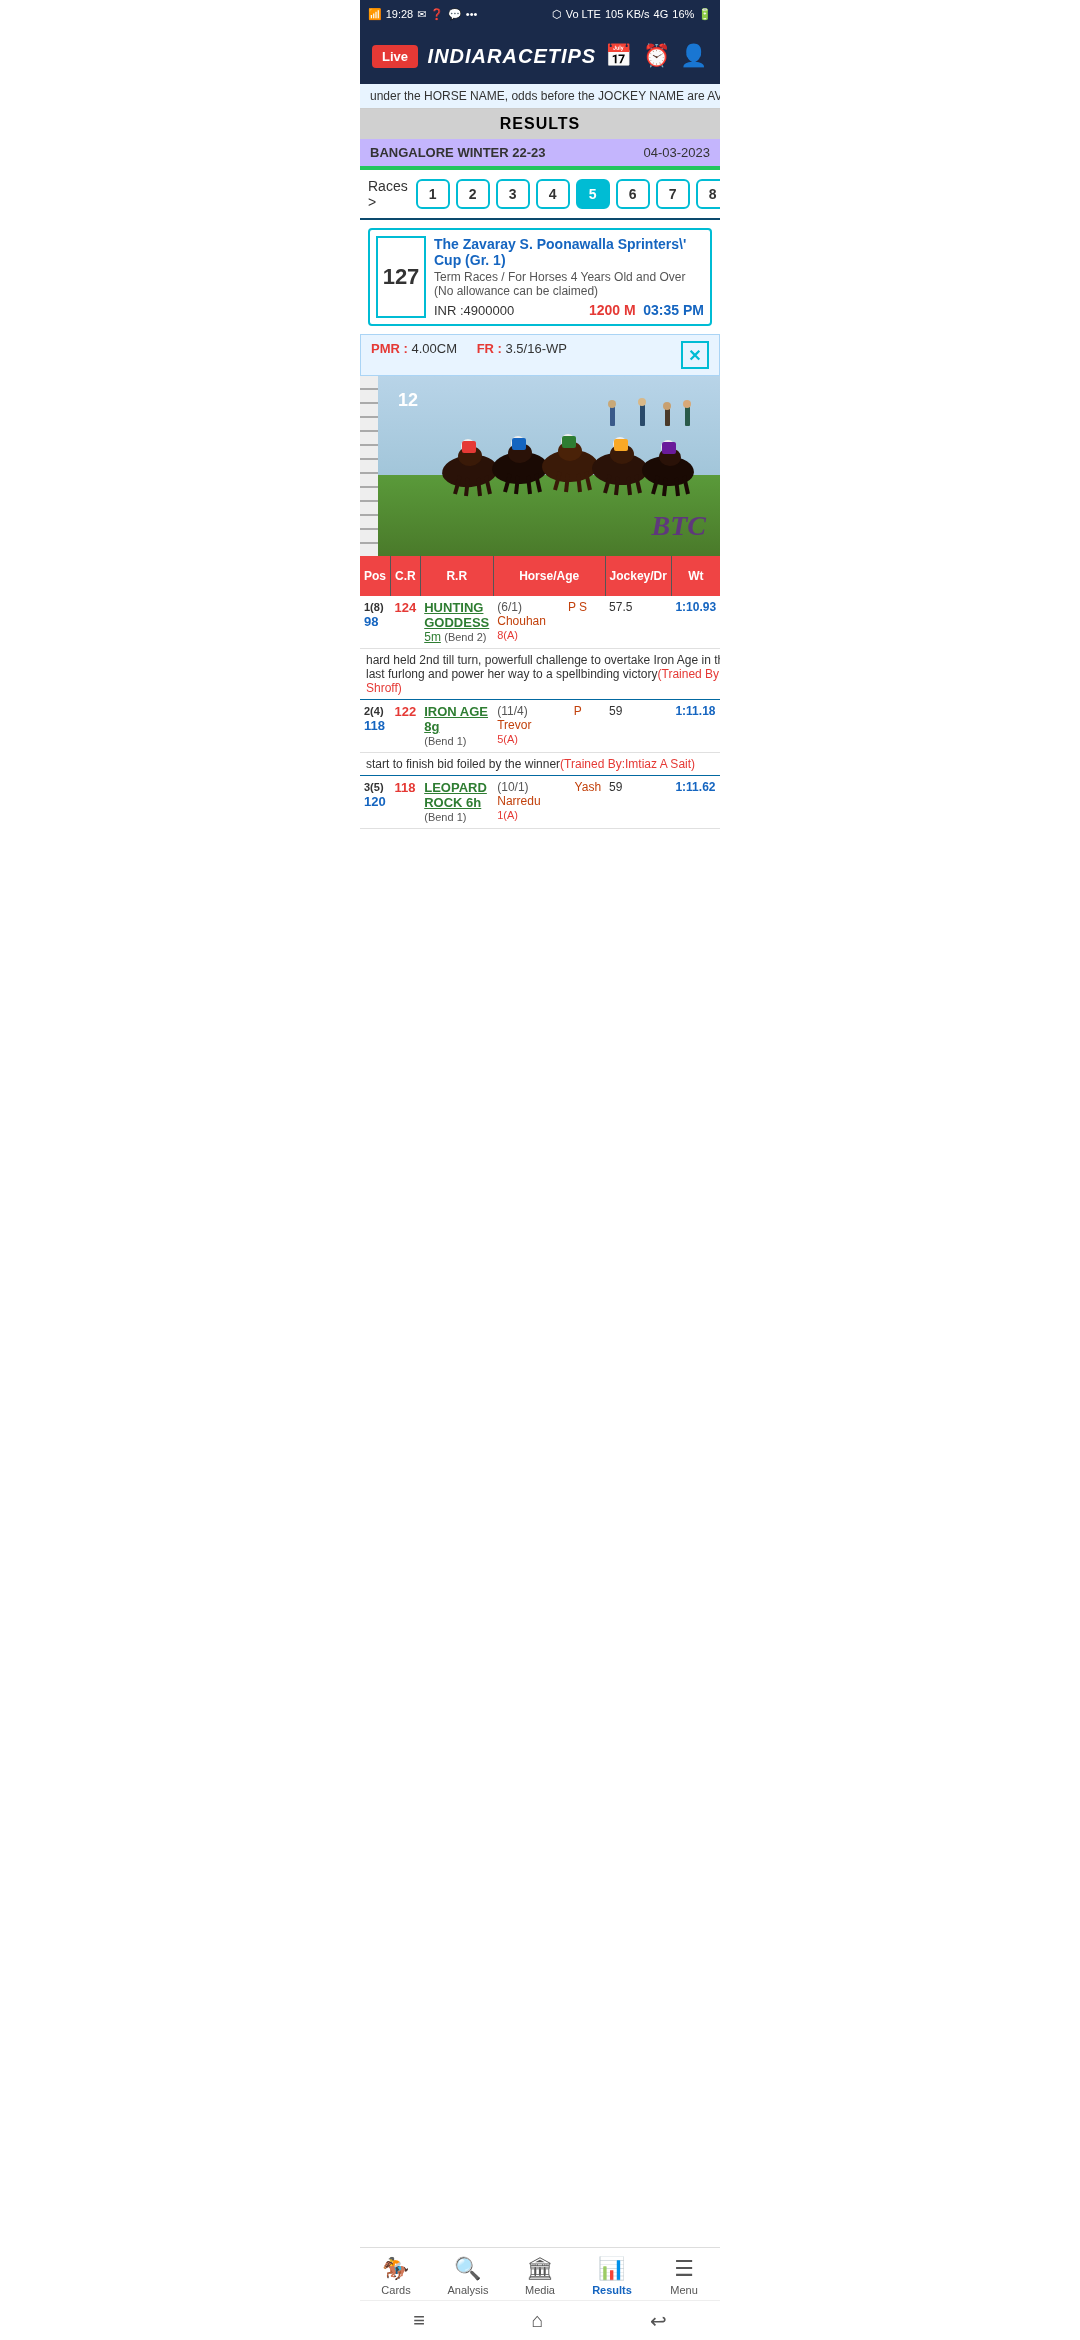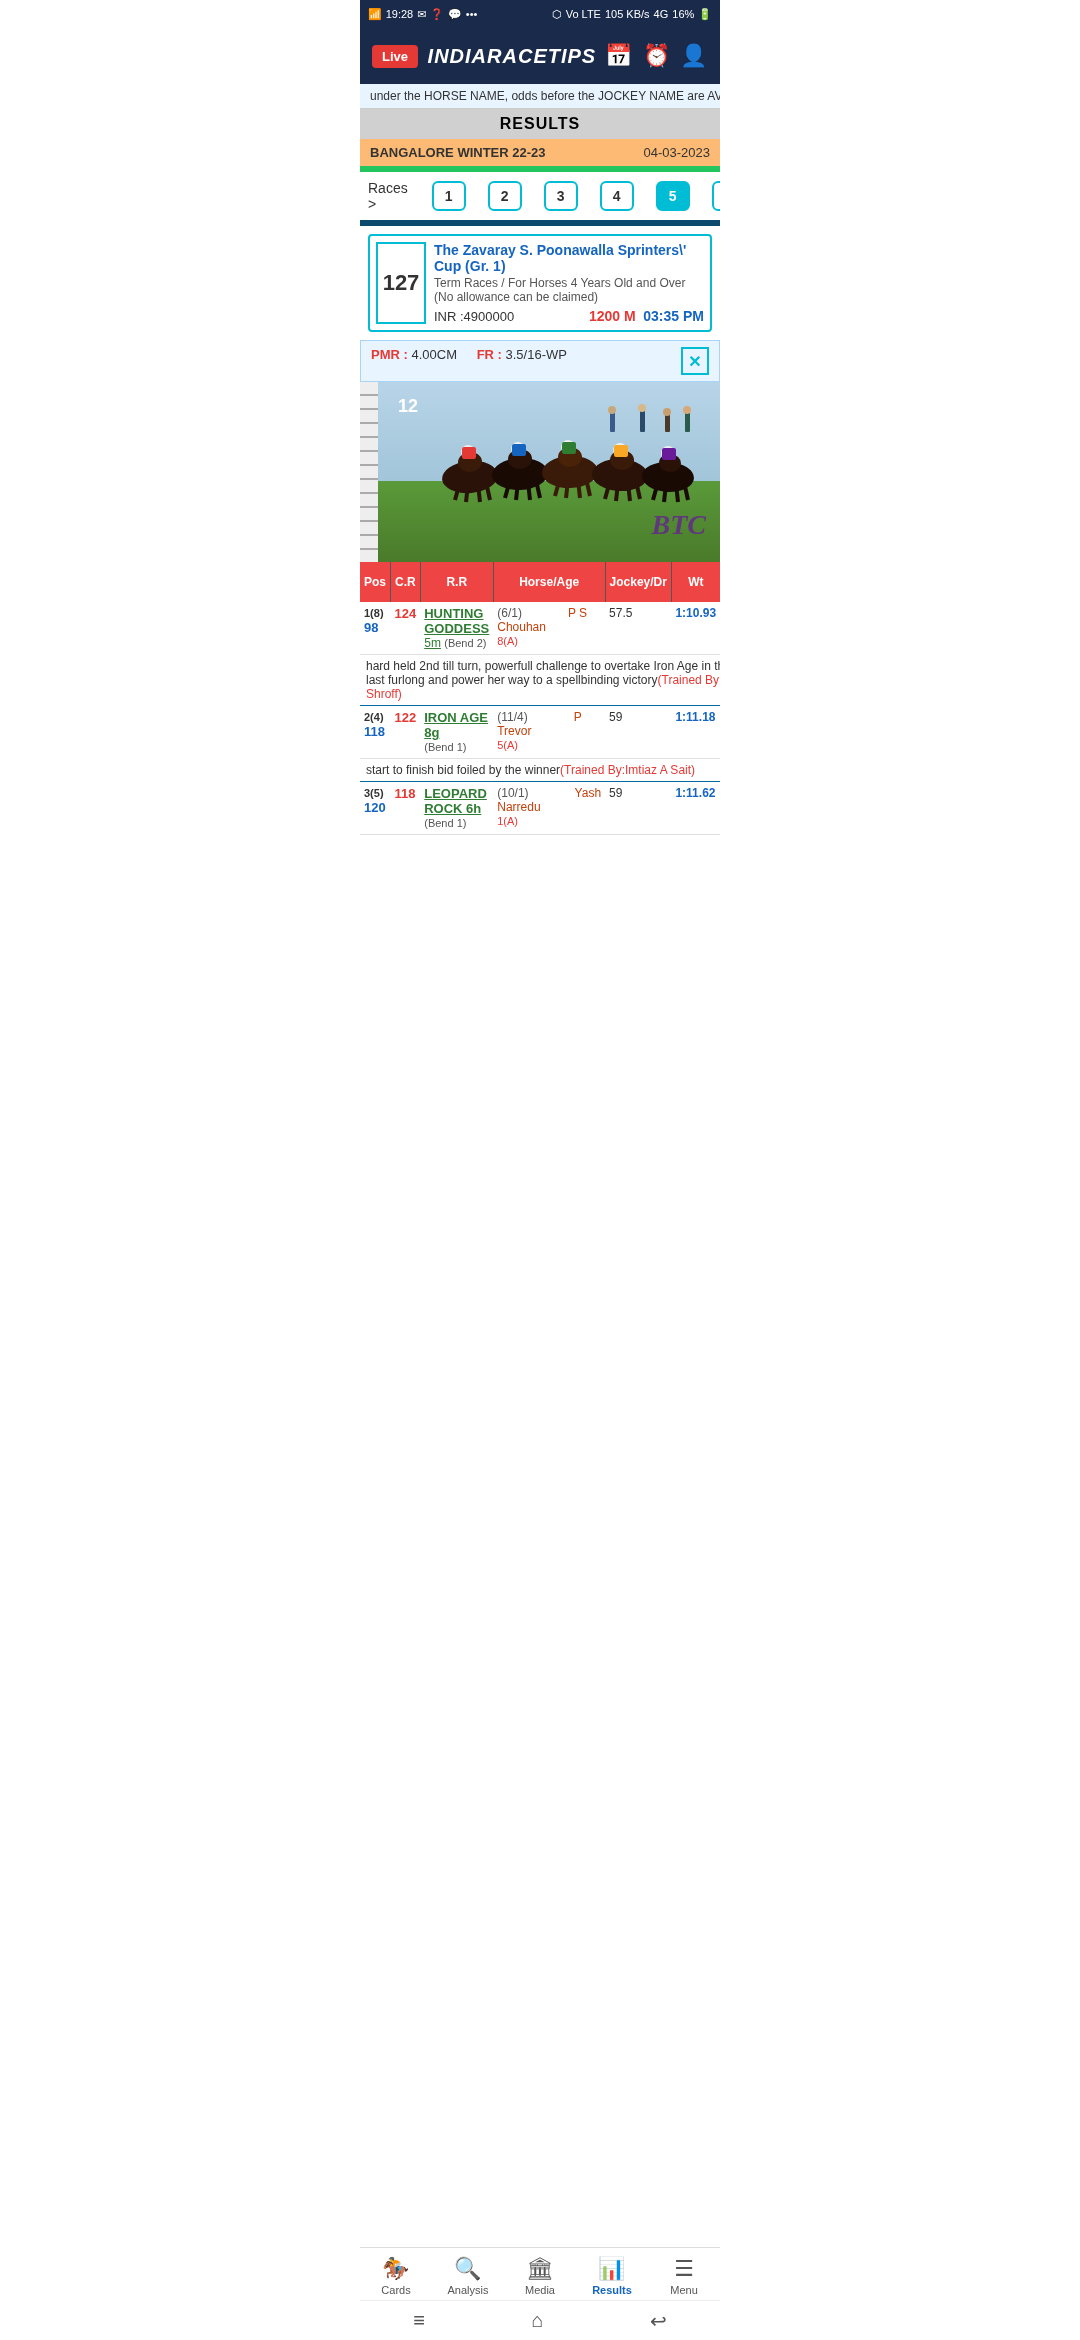--- a/index.html
+++ b/index.html
@@ -71,34 +71,34 @@
       padding: 6px;
       letter-spacing: 1px;
     }
     
     
     .race-info-bar {
       display: flex;
       justify-content: space-between;
       align-items: center;
       padding: 6px 10px;
-      background: #fdba74;
-      border-bottom: 6px solid #22c55e;
+      background: #c4b5fd;
+      border-bottom: 4px solid #22c55e;
     }
     .race-venue { font-weight: bold; font-size: 13px; color: #333; }
     .race-date { font-size: 13px; color: #333; }
     
     
     .races-bar {
       display: flex;
       align-items: center;
       padding: 8px 8px;
-      gap: 22px;
+      gap: 6px;
       background: #fff;
-      border-bottom: 6px solid #0c4a6e;
+      border-bottom: 2px solid #0c4a6e;
       overflow-x: auto;
     }
     .races-label { font-size: 14px; color: #333; margin-right: 2px; }
     .race-btn {
       border: 2px solid #00bcd4;
       border-radius: 6px;
       padding: 5px 10px;
       font-size: 14px;
       font-weight: bold;
       cursor: pointer;
@@ -282,21 +282,21 @@
       background: linear-gradient(180deg, #b8d4e8 0%, #a0c4d8 100%);
     }
     .ground-bg {
       position: absolute;
       bottom: 0; left: 0; right: 0;
       height: 45%;
       background: linear-gradient(180deg, #5a9a3a 0%, #4a7a2a 100%);
     }
     .btc-logo {
       position: absolute;
-      bottom: 21px;
+      bottom: 14px;
       right: 14px;
       color: rgba(100, 30, 150, 0.75);
       font-size: 28px;
       font-weight: 900;
       font-style: italic;
       font-family: serif;
       margin-top: 17px;
     }
   </style>
 </head>

